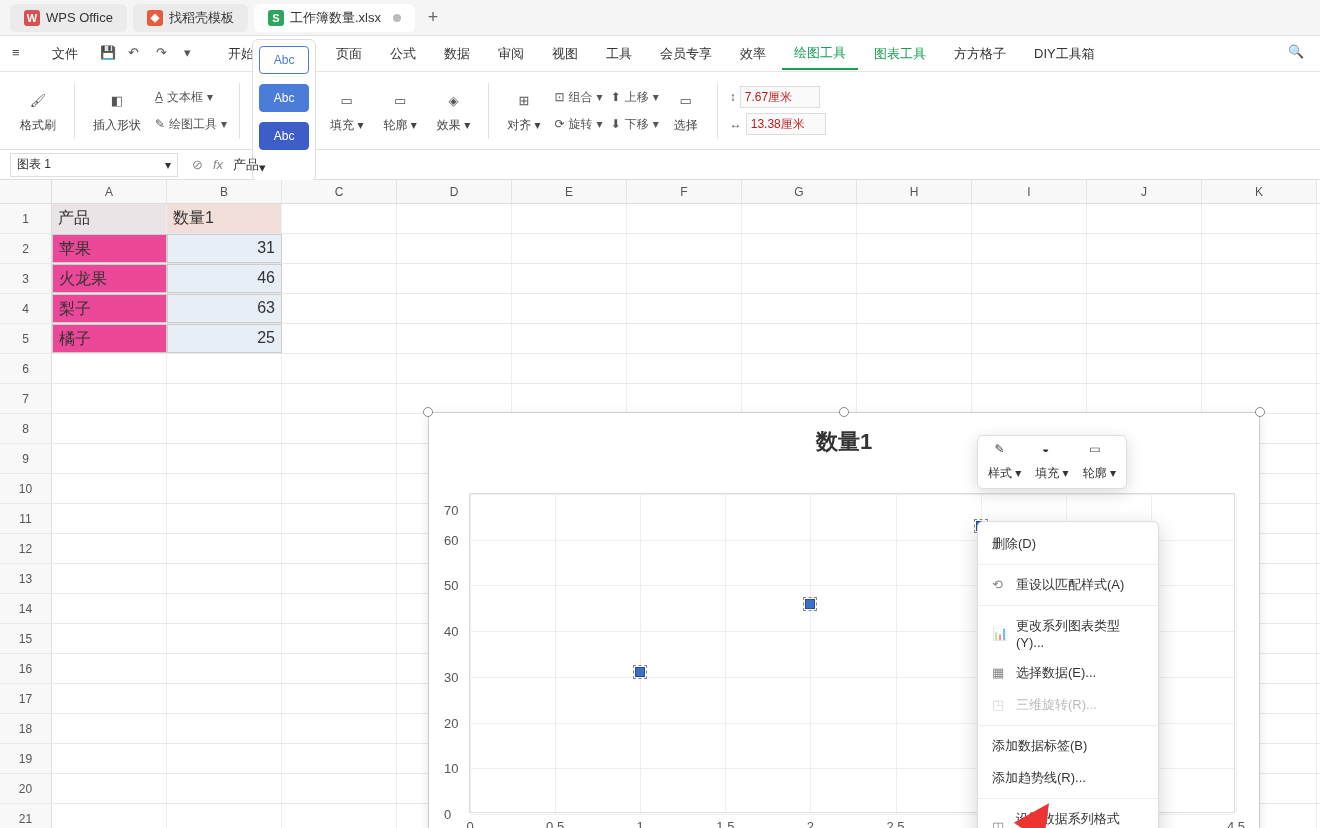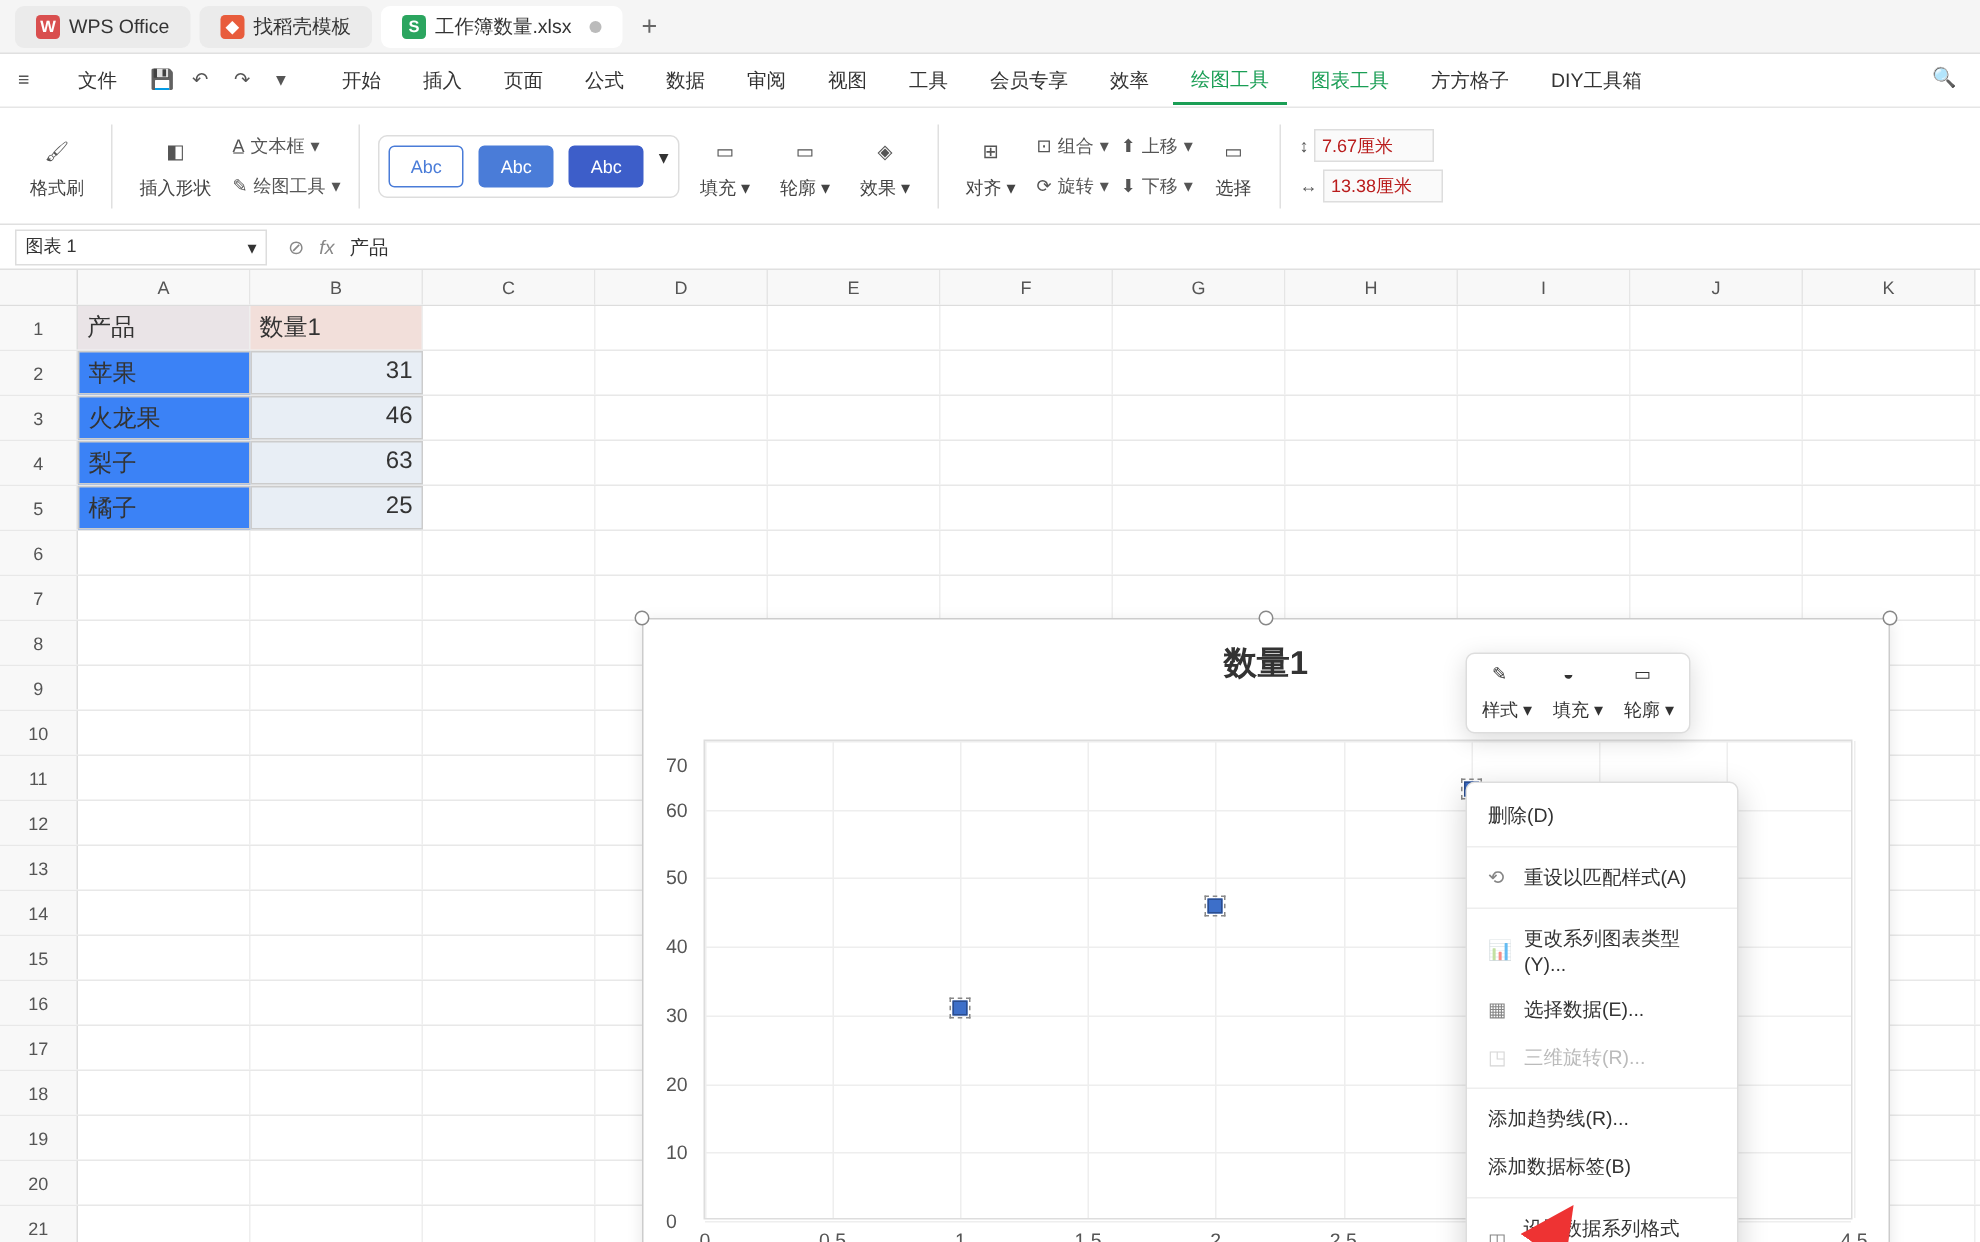--- a/index.html
+++ b/index.html
@@ -28,21 +28,21 @@
 
 
 .ribbon { display: flex; align-items: center; height: 78px; border-bottom: 1px solid #e0e0e0; padding: 6px 14px; gap: 8px; }
 .ribbon-group { display: flex; flex-direction: column; align-items: center; gap: 4px; padding: 0 6px; }
 .ribbon-sep { width: 1px; height: 56px; background: #e0e0e0; margin: 0 4px; }
 .rgi { width: 26px; height: 26px; display:flex;align-items:center;justify-content:center;color:#555;}
 .rg-label { font-size: 12px; color: #444; }
 .abc-box { width: 50px; height: 28px; border: 1px solid #4a7cd8; background:#fff; color:#4a7cd8; display:flex; align-items:center; justify-content:center; border-radius:4px; font-size:12px;}
 .abc-box.blue { background:#4a7cd8; color:#fff;}
 .abc-box.darkblue { background:#3d5ec9; color:#fff; border-color:#3d5ec9;}
-.abc-wrap { background:#fff; border:1px solid #ddd; border-radius:6px; padding:6px; display:flex; gap:10px;}
+.abc-wrap { background:#fff; border:1px solid #ddd; border-radius:6px; padding:6px; display:flex; gap:10px;flex-direction:column;}
 .vcol { display:flex; flex-direction:column; gap:3px; }
 .hrow { display:flex; align-items:center; gap:4px; font-size:12px; color:#555; height:24px;}
 .dim-input { width:80px; height:22px; border:1px solid #ddd; padding:0 4px; font-size:12px; color:#b91c1c; background:#fafafa;}
 
 
 .name-bar { display:flex; align-items:center; height:30px; border-bottom:1px solid #e0e0e0; }
 .name-box { width:168px; height:24px; border:1px solid #ddd; margin-left:10px; display:flex; align-items:center; justify-content:space-between; padding:0 6px; font-size:12px;}
 .fx-area { display:flex; align-items:center; gap:10px; margin-left:14px; color:#888;}
 .fx-val { color:#333; }
 
@@ -50,21 +50,21 @@
 .grid-wrap { position:relative; }
 .col-headers { display:flex; height:24px; border-bottom:1px solid #ddd; font-size:12px; color:#555; }
 .corner { width:52px; border-right:1px solid #ddd; background:#f8f8f8;}
 .ch { border-right:1px solid #e5e5e5; text-align:center; line-height:24px; background:#f8f8f8;}
 .ch.A{width:115px}.ch.B{width:115px}.ch.C{width:115px}.ch.D{width:115px}.ch.E{width:115px}.ch.F{width:115px}.ch.G{width:115px}.ch.H{width:115px}.ch.I{width:115px}.ch.J{width:115px}.ch.K{width:115px}
 .rows { }
 .row { display:flex; height:30px; border-bottom:1px solid #e8e8e8; }
 .rh { width:52px; border-right:1px solid #ddd; text-align:center; line-height:30px; background:#f8f8f8; font-size:12px; color:#555;}
 .cell { width:115px; border-right:1px solid #eee; padding:4px 6px; font-size:16px; }
 .num { text-align:right; }
-.data-a { background:#3b82f6; border:1px solid #ccc;}
+.data-a { background:#ec4899; border:1px solid #ccc;}
 .data-b { background:#e8eef5; border:1px solid #ccc;}
 .hdr-a { background:#eae4e7; font-weight:500;}
 .hdr-b { background:#f2dfda; font-weight:500;}
 
 
 .chart-obj { position:absolute; left:428px; top:232px; width:832px; height:480px; background:#fff; border:1px solid #ccc; box-shadow:0 2px 10px rgba(0,0,0,0.1);}
 .handle { position:absolute; width:10px;height:10px;background:#fff;border:1px solid #888;border-radius:50%;}
 .h-tl{top:-6px;left:-6px}.h-tr{top:-6px;right:-6px}
 .h-tm{top:-6px;left:50%;margin-left:-5px}
 .chart-title { text-align:center; font-size:22px; font-weight:bold; margin-top:14px; color:#333;}
@@ -617,24 +617,24 @@
       <div class="ctx-item">
           <span class="ctx-ico">▦</span>
           <span>选择数据(E)...</span>
         </div>
       <div class="ctx-item disabled">
           <span class="ctx-ico">◳</span>
           <span>三维旋转(R)...</span>
         </div>
       <div class="ctx-sep"></div>
       <div class="ctx-item">
+          <span>添加数据标签(B)</span>
+        </div>
+      <div class="ctx-item">
           <span>添加趋势线(R)...</span>
-        </div>
-      <div class="ctx-item">
-          <span>添加数据标签(B)</span>
         </div>
       <div class="ctx-sep"></div>
       <div class="ctx-item">
           <span class="ctx-ico">◫</span>
           <span>设置数据系列格式(F)...</span>
         </div>
     </div>
   </div>
 
   <svg class="arrow-svg">

